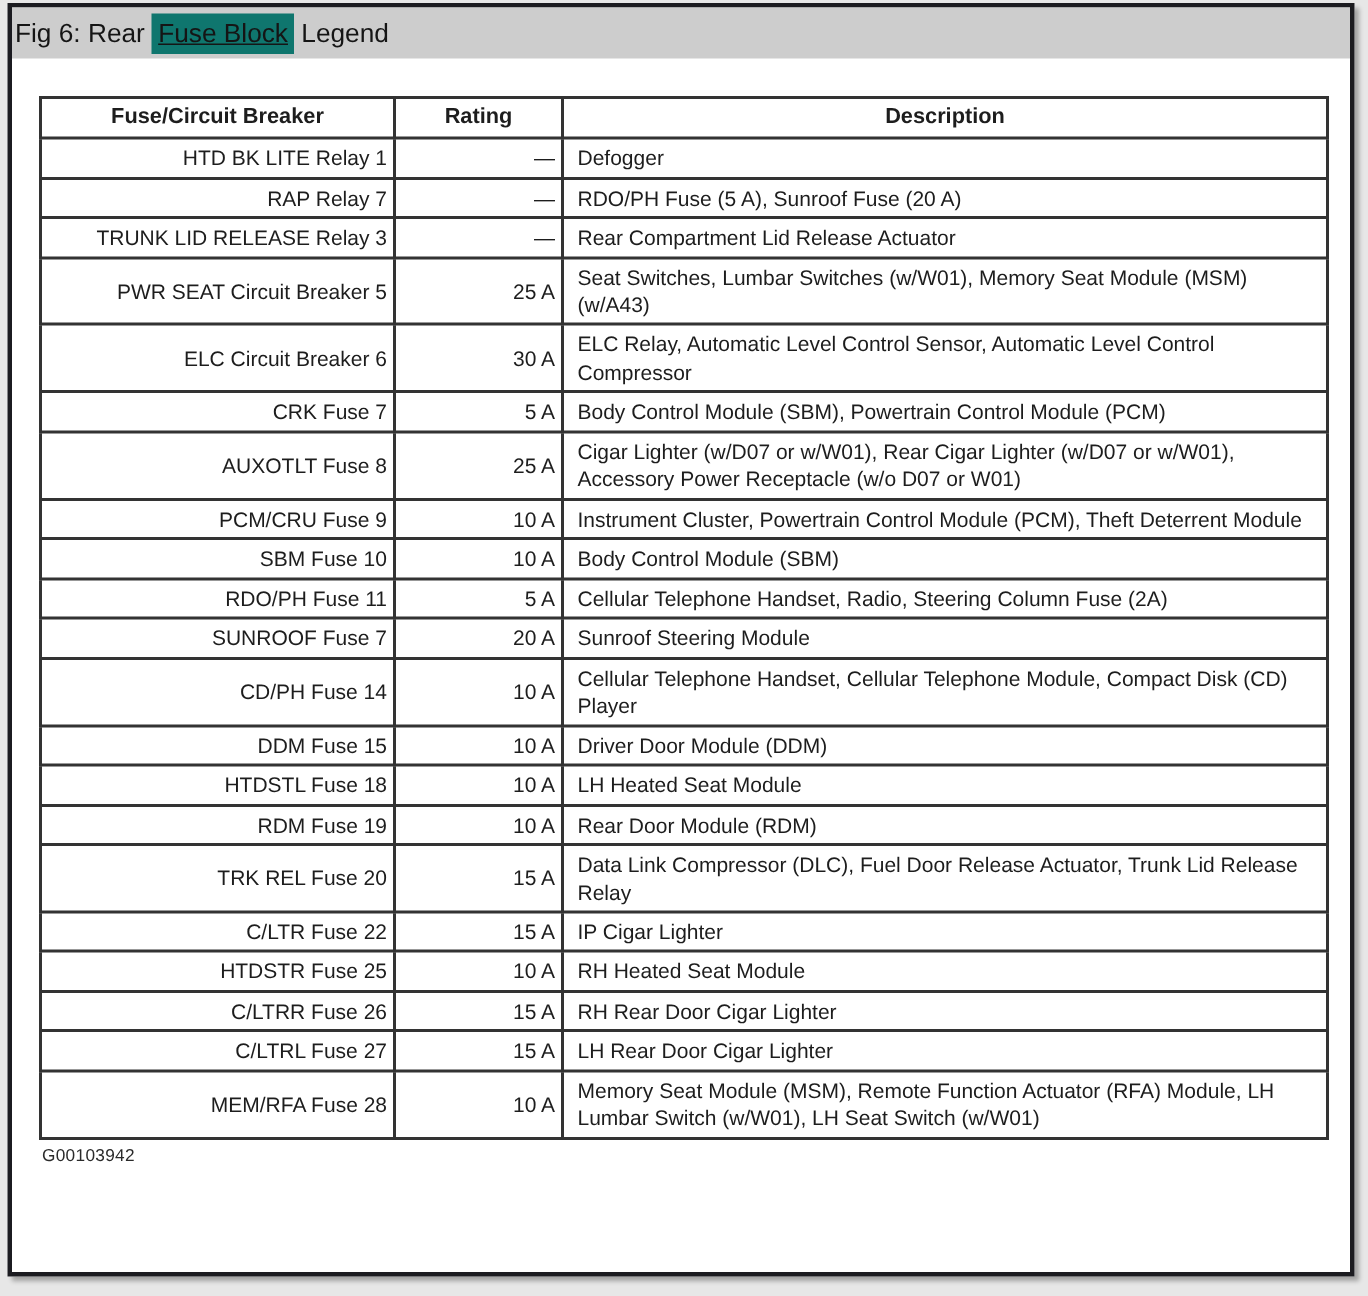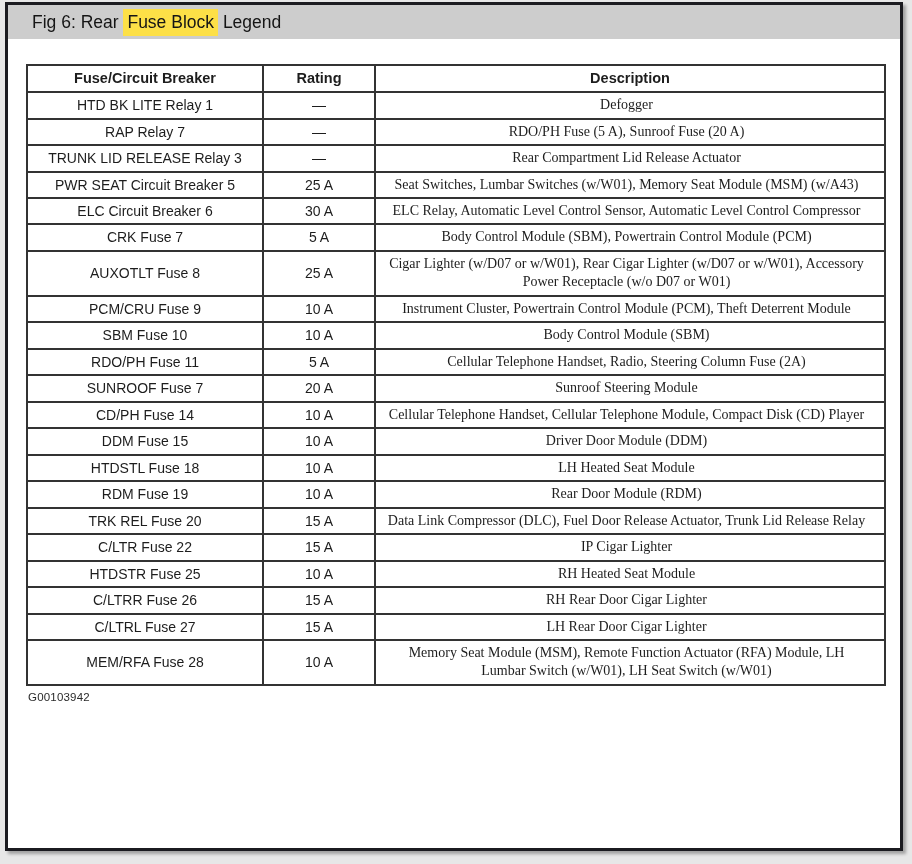--- a/index.html
+++ b/index.html
@@ -18,28 +18,29 @@
     height: 849px;
     background: #ffffff;
     border: 3px solid #1b1b20;
     box-shadow: 3px 3px 3px rgba(0,0,0,0.30);
   }
   .title-bar {
     height: 34px;
     background: #cdcdcd;
     display: flex;
     align-items: center;
-    padding-left: 24px;
+    padding-left: 2px;
     font-size: 17.5px;
     color: #151515;
     white-space: pre-wrap;
   }
   .title-bar .hl {
-    background: #fde047;
+    background: #0f766e;
     padding: 3px 4px;
+    text-decoration: underline;
   }
   .content {
     padding: 25px 0 0 18px;
   }
   table.fuse-table {
     border-collapse: collapse;
     width: 858px;
     table-layout: fixed;
     font-size: 14px;
     color: #1d1d1d;
@@ -52,22 +53,22 @@
     border: 2px solid #333333;
     line-height: 1.32;
     vertical-align: middle;
   }
   table.fuse-table th {
     font-size: 14.5px;
     font-weight: bold;
     text-align: center;
     padding: 3px 4px;
   }
-  td.center { text-align: center; padding: 3px 4px; }
-  td.desc   { text-align: center; padding: 3px 16px 3px 9px; font-family: Liberation Serif, serif; }
+  td.center { text-align: right; padding: 3px 4px; }
+  td.desc   { text-align: left; padding: 3px 16px 3px 9px; }
   .figure-code {
     margin: 5px 0 0 2px;
     font-size: 11.5px;
     color: #2a2a2a;
     letter-spacing: 0.2px;
   }
 </style>
 </head>
 <body>
 

